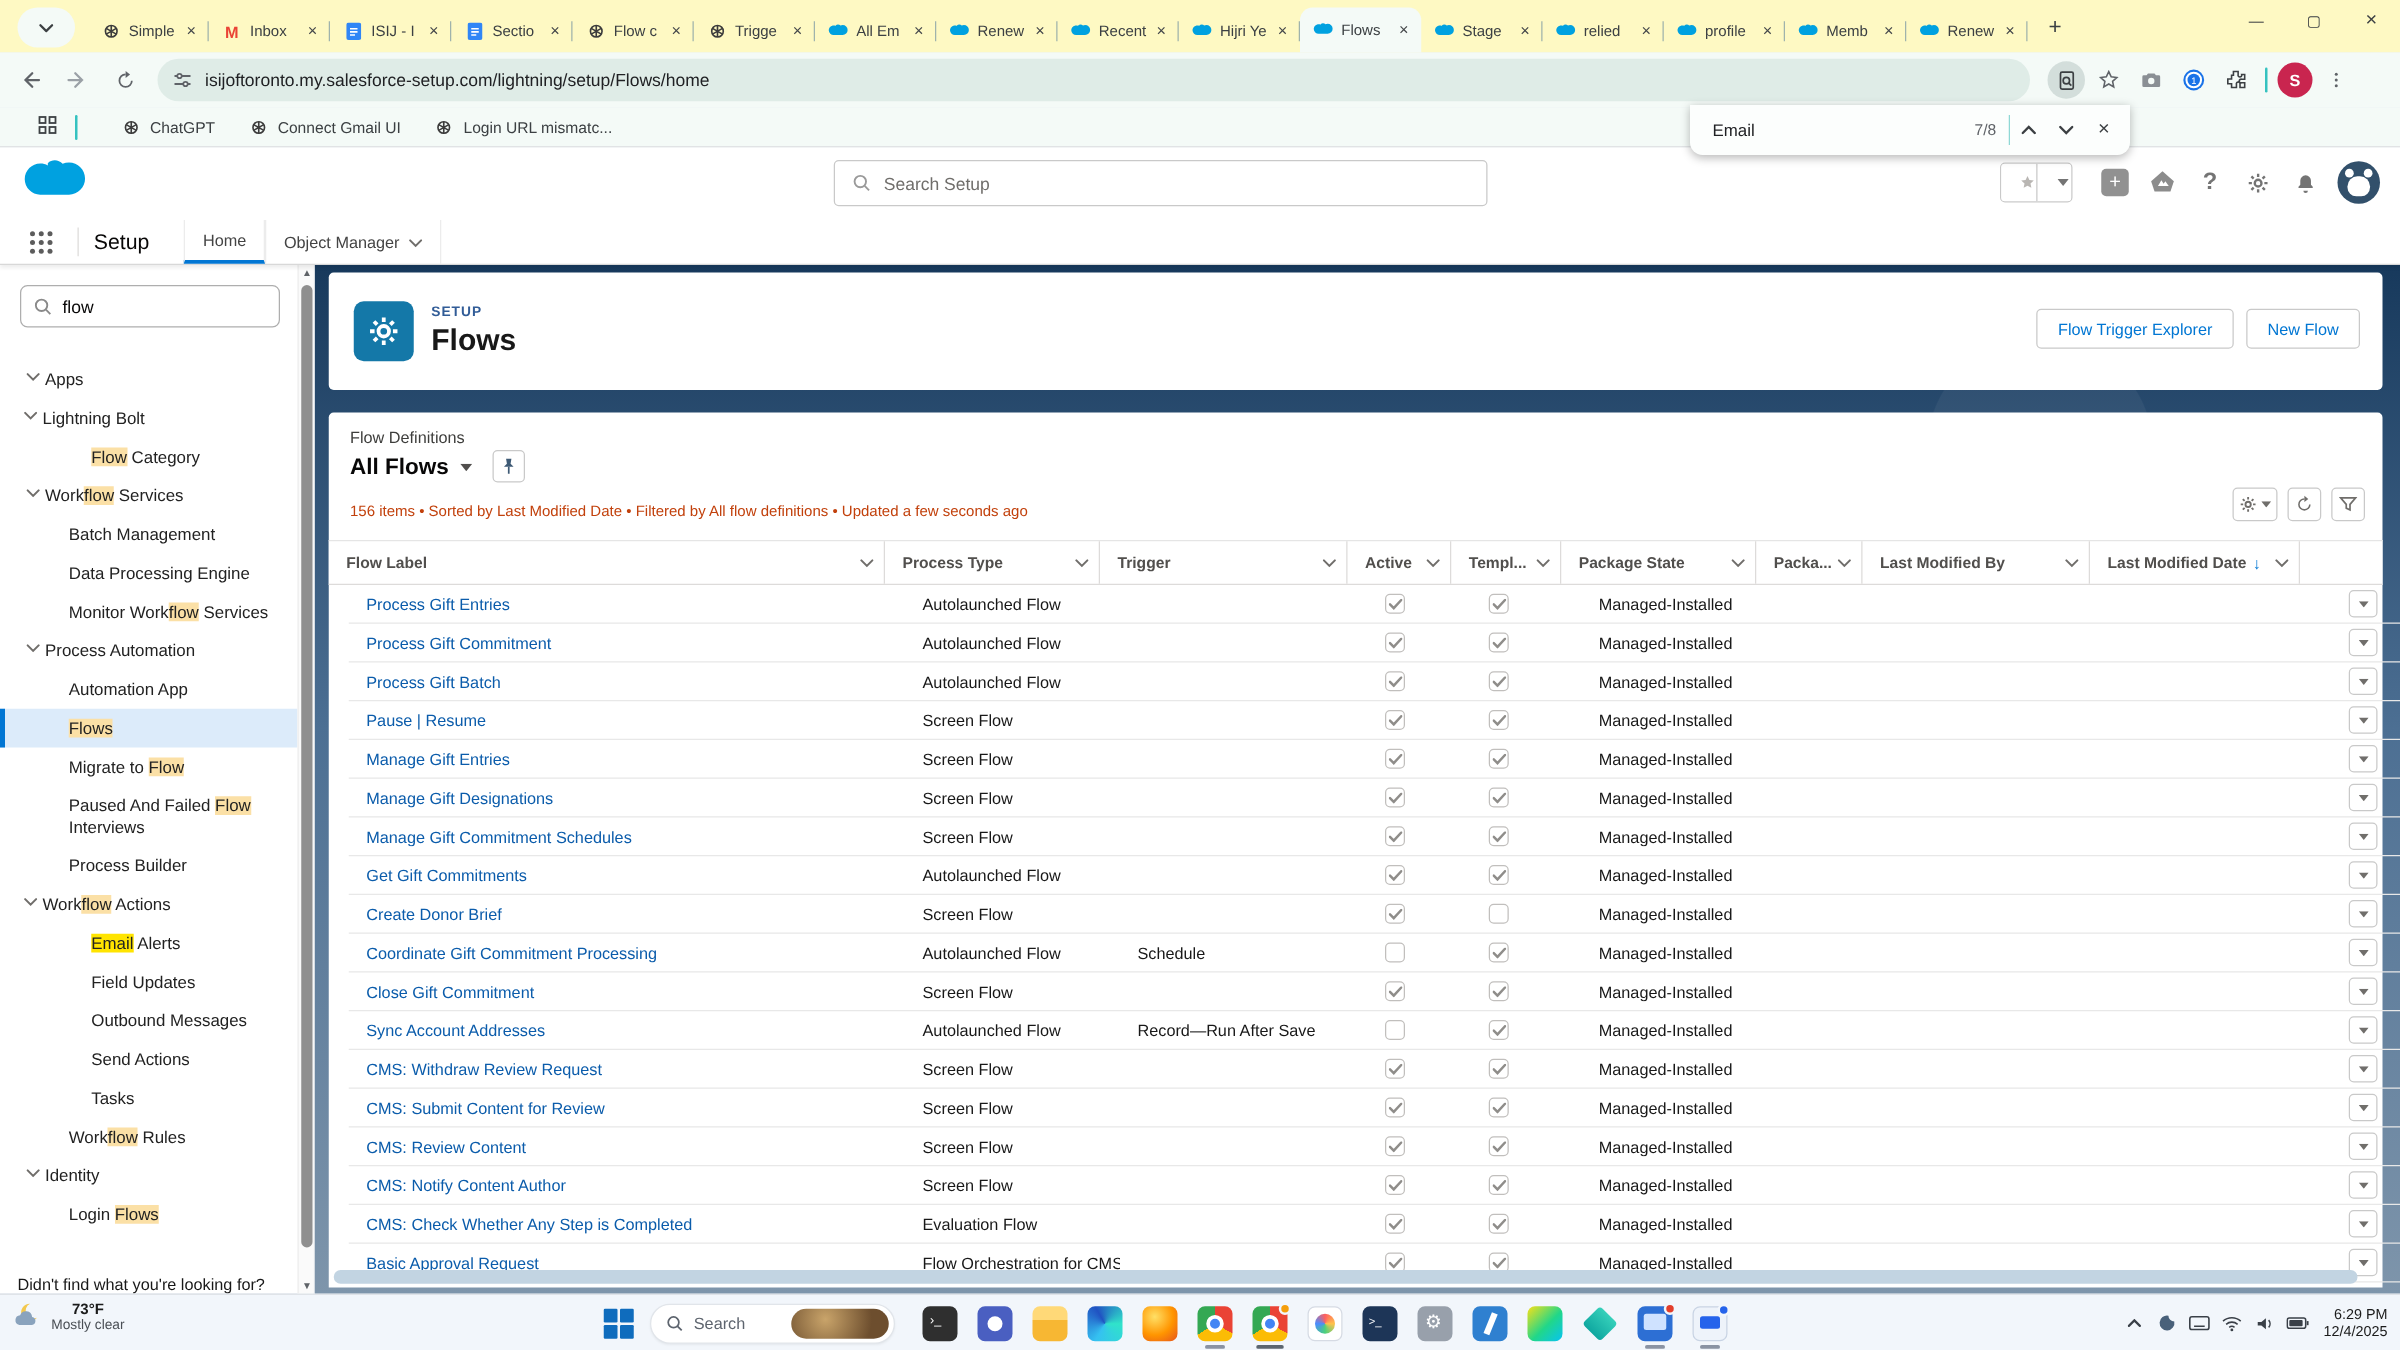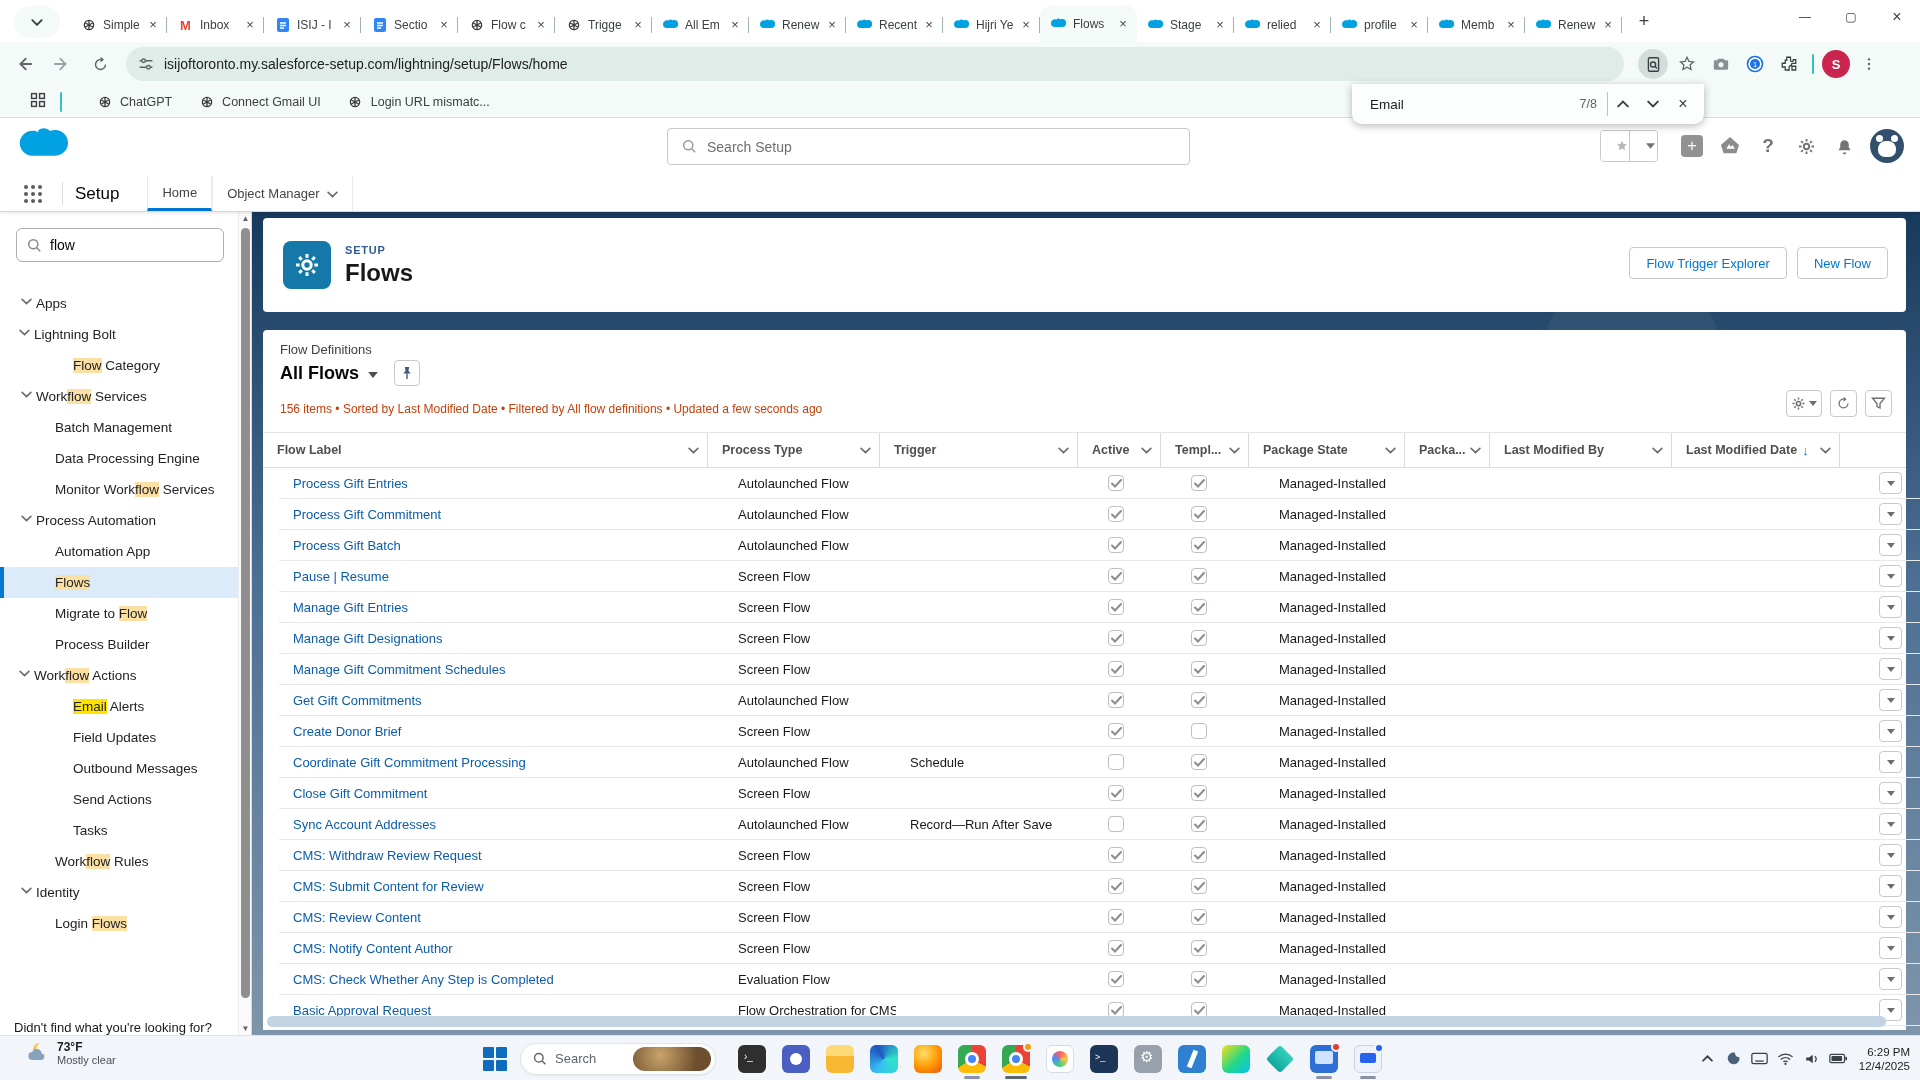--- a/index.html
+++ b/index.html
@@ -1,20 +1,20 @@
 <!DOCTYPE html>
 <html><head>
 <meta charset="utf-8">
 <style>
   html,body{margin:0;padding:0;background:#000;}
   *{box-sizing:border-box;font-family:"Liberation Sans",sans-serif;}
   #screen{position:relative;width:1920px;height:1080px;overflow:hidden;background:#e8eef2;}
 
   
-  .tabstrip{position:absolute;left:0;top:0;width:1920px;height:42px;background:#ffffff;display:flex;align-items:flex-end;}
+  .tabstrip{position:absolute;left:0;top:0;width:1920px;height:42px;background:#fef9c3;display:flex;align-items:flex-end;}
   .tab-dropdown{margin:0 10px 4px 14px;width:46px;height:32px;border-radius:16px;background:#f4faf7;display:flex;align-items:center;justify-content:center;color:#3c4043;}
   #tabs{display:flex;align-items:flex-end;height:42px;}
   .tab{position:relative;width:97px;height:34px;display:flex;align-items:center;padding:0 6px 0 10px;color:#3c4043;cursor:default;}
   .tab:not(.active):after{content:"";position:absolute;right:0;top:9px;height:16px;width:1px;background:#9fb3ac;}
   .tab.active{background:#f4faf7;border-radius:10px 10px 0 0;height:36px;}
   .tab.active:after{display:none;}
   .fav{width:17px;height:16px;display:inline-flex;align-items:center;justify-content:center;flex:none;}
   .fav-gmail{color:#ea4335;font-weight:bold;font-size:13px;}
   .tlabel{font-size:12px;white-space:nowrap;overflow:hidden;flex:1;margin:0 2px 0 6px;}
   .tclose{flex:none;width:16px;height:16px;border-radius:8px;text-align:center;line-height:15px;font-size:13px;color:#44474a;}
@@ -125,21 +125,21 @@
   .cell{font-size:13px;color:#181818;padding-left:14px;white-space:nowrap;overflow:hidden;}
   a.flowlink{color:#0b5cab;text-decoration:none;font-size:13px;padding-left:14px;white-space:nowrap;overflow:hidden;}
   .cb{width:16px;height:16px;margin-left:14px;border:1px solid #c1bfbd;border-radius:4px;background:#fff;display:flex;align-items:center;justify-content:center;}
   .cb svg{display:none;}
   .cb.checked svg{display:block;}
   .rowaction{width:23px;height:22px;border:1px solid #c9c9c9;border-radius:4px;background:#fff;color:#706e6b;display:flex;align-items:center;justify-content:center;justify-self:end;margin-right:20px;}
   .hscroll{position:absolute;left:4px;right:20px;bottom:3px;height:11px;border-radius:6px;background:#c2d4e2;}
 
   
   .taskbar{position:absolute;left:0;top:1035px;width:1920px;height:45px;background:#f2f6fb;border-top:1px solid #dfe3e8;}
-  .weather{position:absolute;left:24px;top:4px;display:flex;align-items:center;}
+  .weather{position:absolute;left:8px;top:4px;display:flex;align-items:center;text-align:center;}
   .wtext{margin-left:7px;}
   .wtemp{font-size:12px;font-weight:bold;color:#1b1b1b;}
   .wdesc{font-size:11px;color:#4a4f55;}
   .centerdock{position:absolute;left:482px;top:0;height:45px;display:flex;align-items:center;}
   .winlogo{width:26px;height:26px;display:grid;grid-template-columns:11px 11px;grid-gap:2px;padding:1px;margin-right:12px;}
   .winlogo i{background:#0f6cbd;border-radius:1px;}
   .tsearch{width:196px;height:32px;border-radius:16px;background:#fff;border:1px solid #e1e5ea;box-shadow:0 1px 2px rgba(0,0,0,.06);display:flex;align-items:center;margin-right:14px;}
   .tsearch svg{margin:0 8px 0 12px;}
   .tsearch span{font-size:13px;color:#5d646e;flex:1;}
   .bingimg{width:24px;height:24px;border-radius:12px;margin-right:4px;background:radial-gradient(circle at 35% 35%,#c9a46a,#6d4e2e 70%);}
@@ -637,20 +637,23 @@
           <div class="titem l1 nochev">
             <span class="tlab2"><span>Automation App</span></span>
           </div>
           <div class="titem l1 nochev sel">
             <span class="tlab2"><span class="hl-tan">Flows</span></span>
           </div>
           <div class="titem l1 nochev">
             <span class="tlab2"><span>Migrate to </span><span class="hl-tan">Flow</span></span>
           </div>
           <div class="titem l1 nochev">
+            <span class="tlab2"><span>Paused And Failed </span><span class="hl-tan">Flow</span><span> Interviews</span></span>
+          </div>
+          <div class="titem l1 nochev">
             <span class="tlab2"><span>Process Builder</span></span>
           </div>
           <div class="titem l1 haschev">
             <span class="tchev">
               <svg width="11" height="7" viewBox="0 0 10 6">
                 <path d="M1 1l4 4 4-4" fill="none" stroke="#706e6b" stroke-width="1.5" stroke-linecap="round"></path>
               </svg>
             </span>
             <span class="tlab2"><span>Work</span><span class="hl-tan">flow</span><span> Actions</span></span>
           </div>

